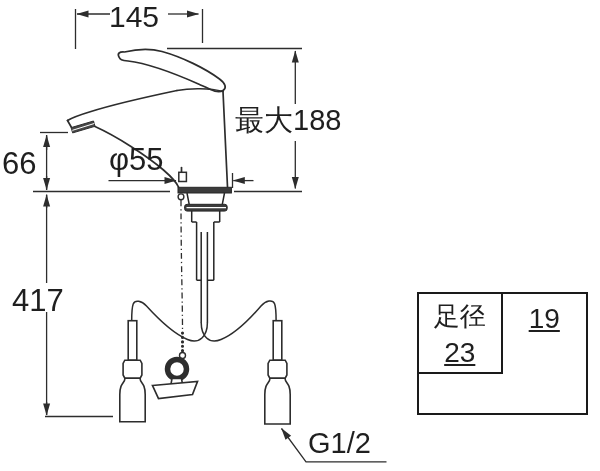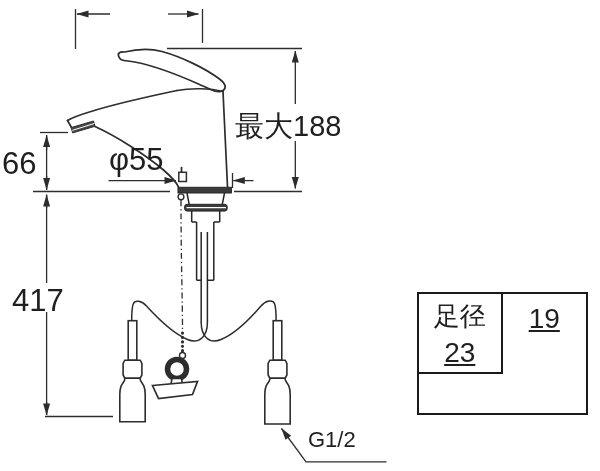--- a/index.html
+++ b/index.html
@@ -7,25 +7,25 @@
     position:relative;width:600px;height:471px;background:#fff;overflow:hidden;
     font-family:"Liberation Sans","DejaVu Sans",sans-serif;
   }
   #stage svg{position:absolute;left:0;top:0;}
   .dimlabel{
     position:absolute;color:#1f1f1f;white-space:nowrap;
     font-family:"Liberation Sans","DejaVu Sans",sans-serif;
     line-height:1;letter-spacing:0px;
   }
   #lbl-145{left:109px;top:2px;font-size:30px;}
-  #lbl-max188{left:235px;top:112px;font-size:29px;}
+  #lbl-max188{left:235px;top:106px;font-size:29px;}
   #lbl-66{left:2px;top:148px;font-size:31px;}
   #lbl-phi55{left:109px;top:144px;font-size:31px;}
   #lbl-417{left:12px;top:285px;font-size:31px;}
-  #lbl-g12{left:308px;top:429px;font-size:22px;}
+  #lbl-g12{left:308px;top:429px;font-size:29px;}
   #spec-table{
     position:absolute;left:417px;top:292px;width:171px;height:123px;
     border:2.4px solid #1a1a1a;box-sizing:border-box;
     display:grid;grid-template-columns:1fr 1fr;grid-template-rows:1fr 1fr;
     background:#fff;
   }
   .cell{
     display:flex;flex-direction:column;align-items:center;justify-content:flex-start;
     padding-top:6px;box-sizing:border-box;color:#1f1f1f;
   }
@@ -145,20 +145,21 @@
       <path d="M46.6,208 L46.6,195" marker-end="url(#ah)"></path>
       <path d="M46.6,402 L46.6,415" marker-end="url(#ah)"></path>
 
       <path d="M108.5,180.6 L176,180.6" marker-end="url(#ah)"></path>
       <path d="M253.5,180.6 L233.3,180.6" marker-end="url(#ah)"></path>
 
       <path d="M386.5,461.8 L306,461.8 L281.5,428.5" marker-end="url(#ah)"></path>
     </g>
   </svg>
 
+  <div class="dimlabel" id="lbl-145">145</div>
   <div class="dimlabel" id="lbl-max188">最大188</div>
   <div class="dimlabel" id="lbl-66">66</div>
   <div class="dimlabel" id="lbl-phi55">φ55</div>
   <div class="dimlabel" id="lbl-417">417</div>
   <div class="dimlabel" id="lbl-g12">G1/2</div>
 
   <div id="spec-table">
     <div class="cell bR bB">
       <span class="lab">足径</span>
       <span class="val">23</span>

